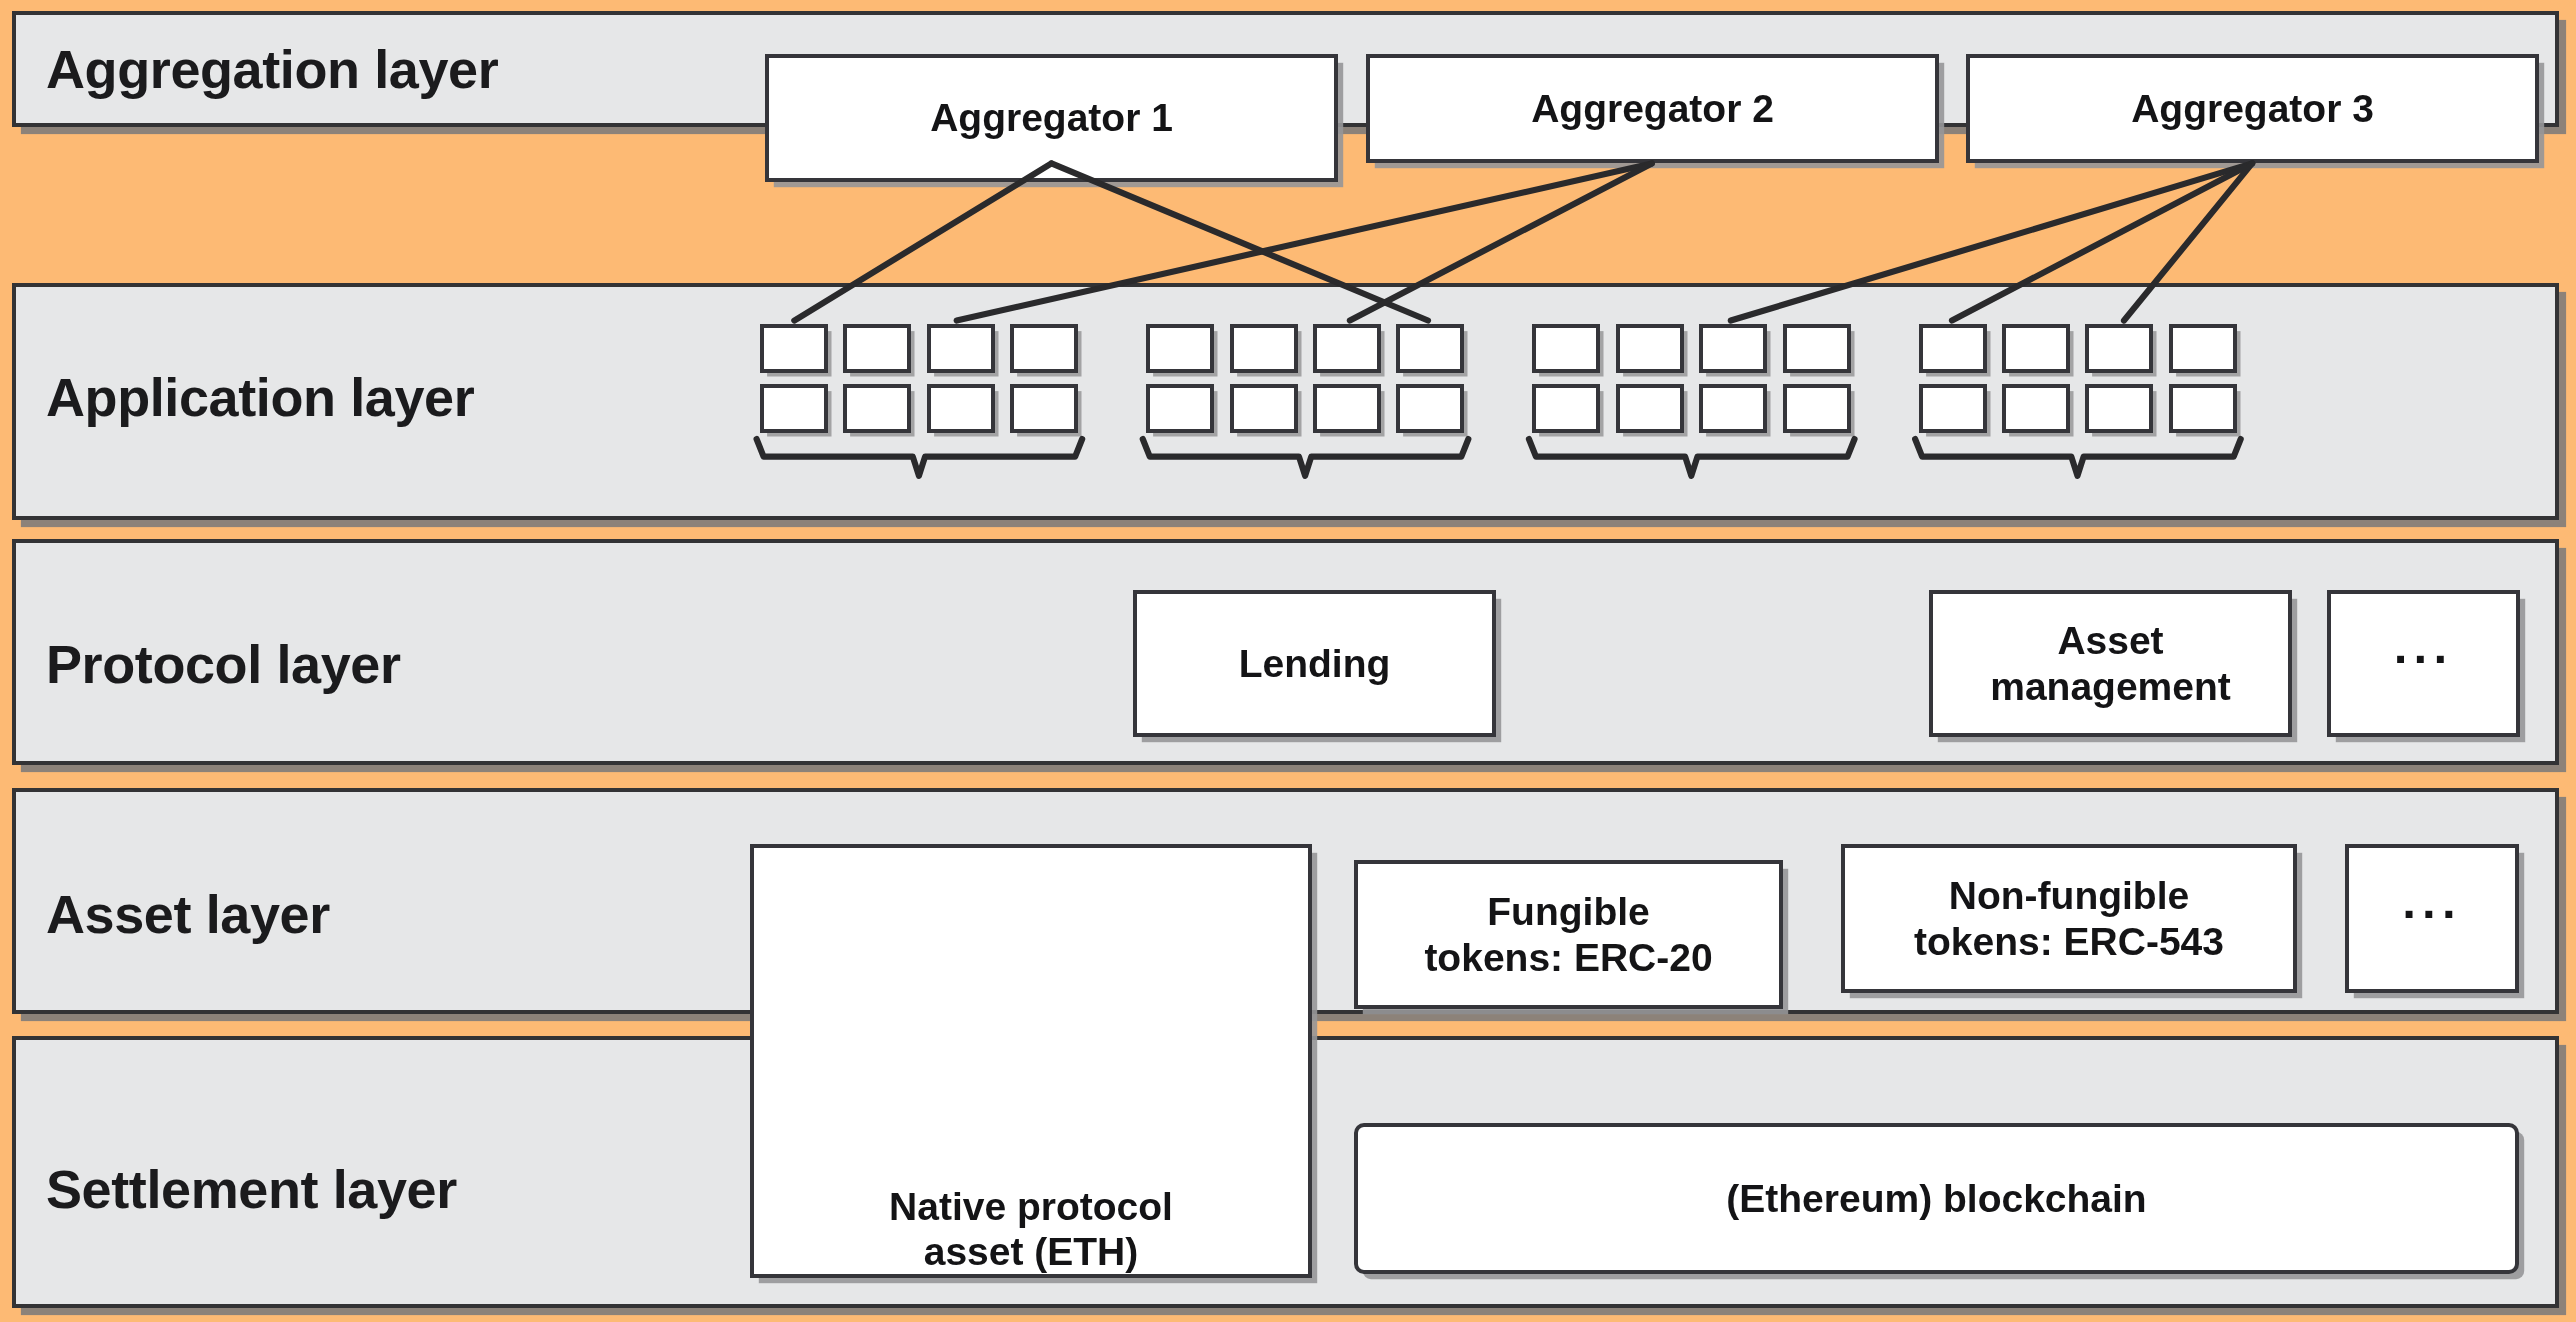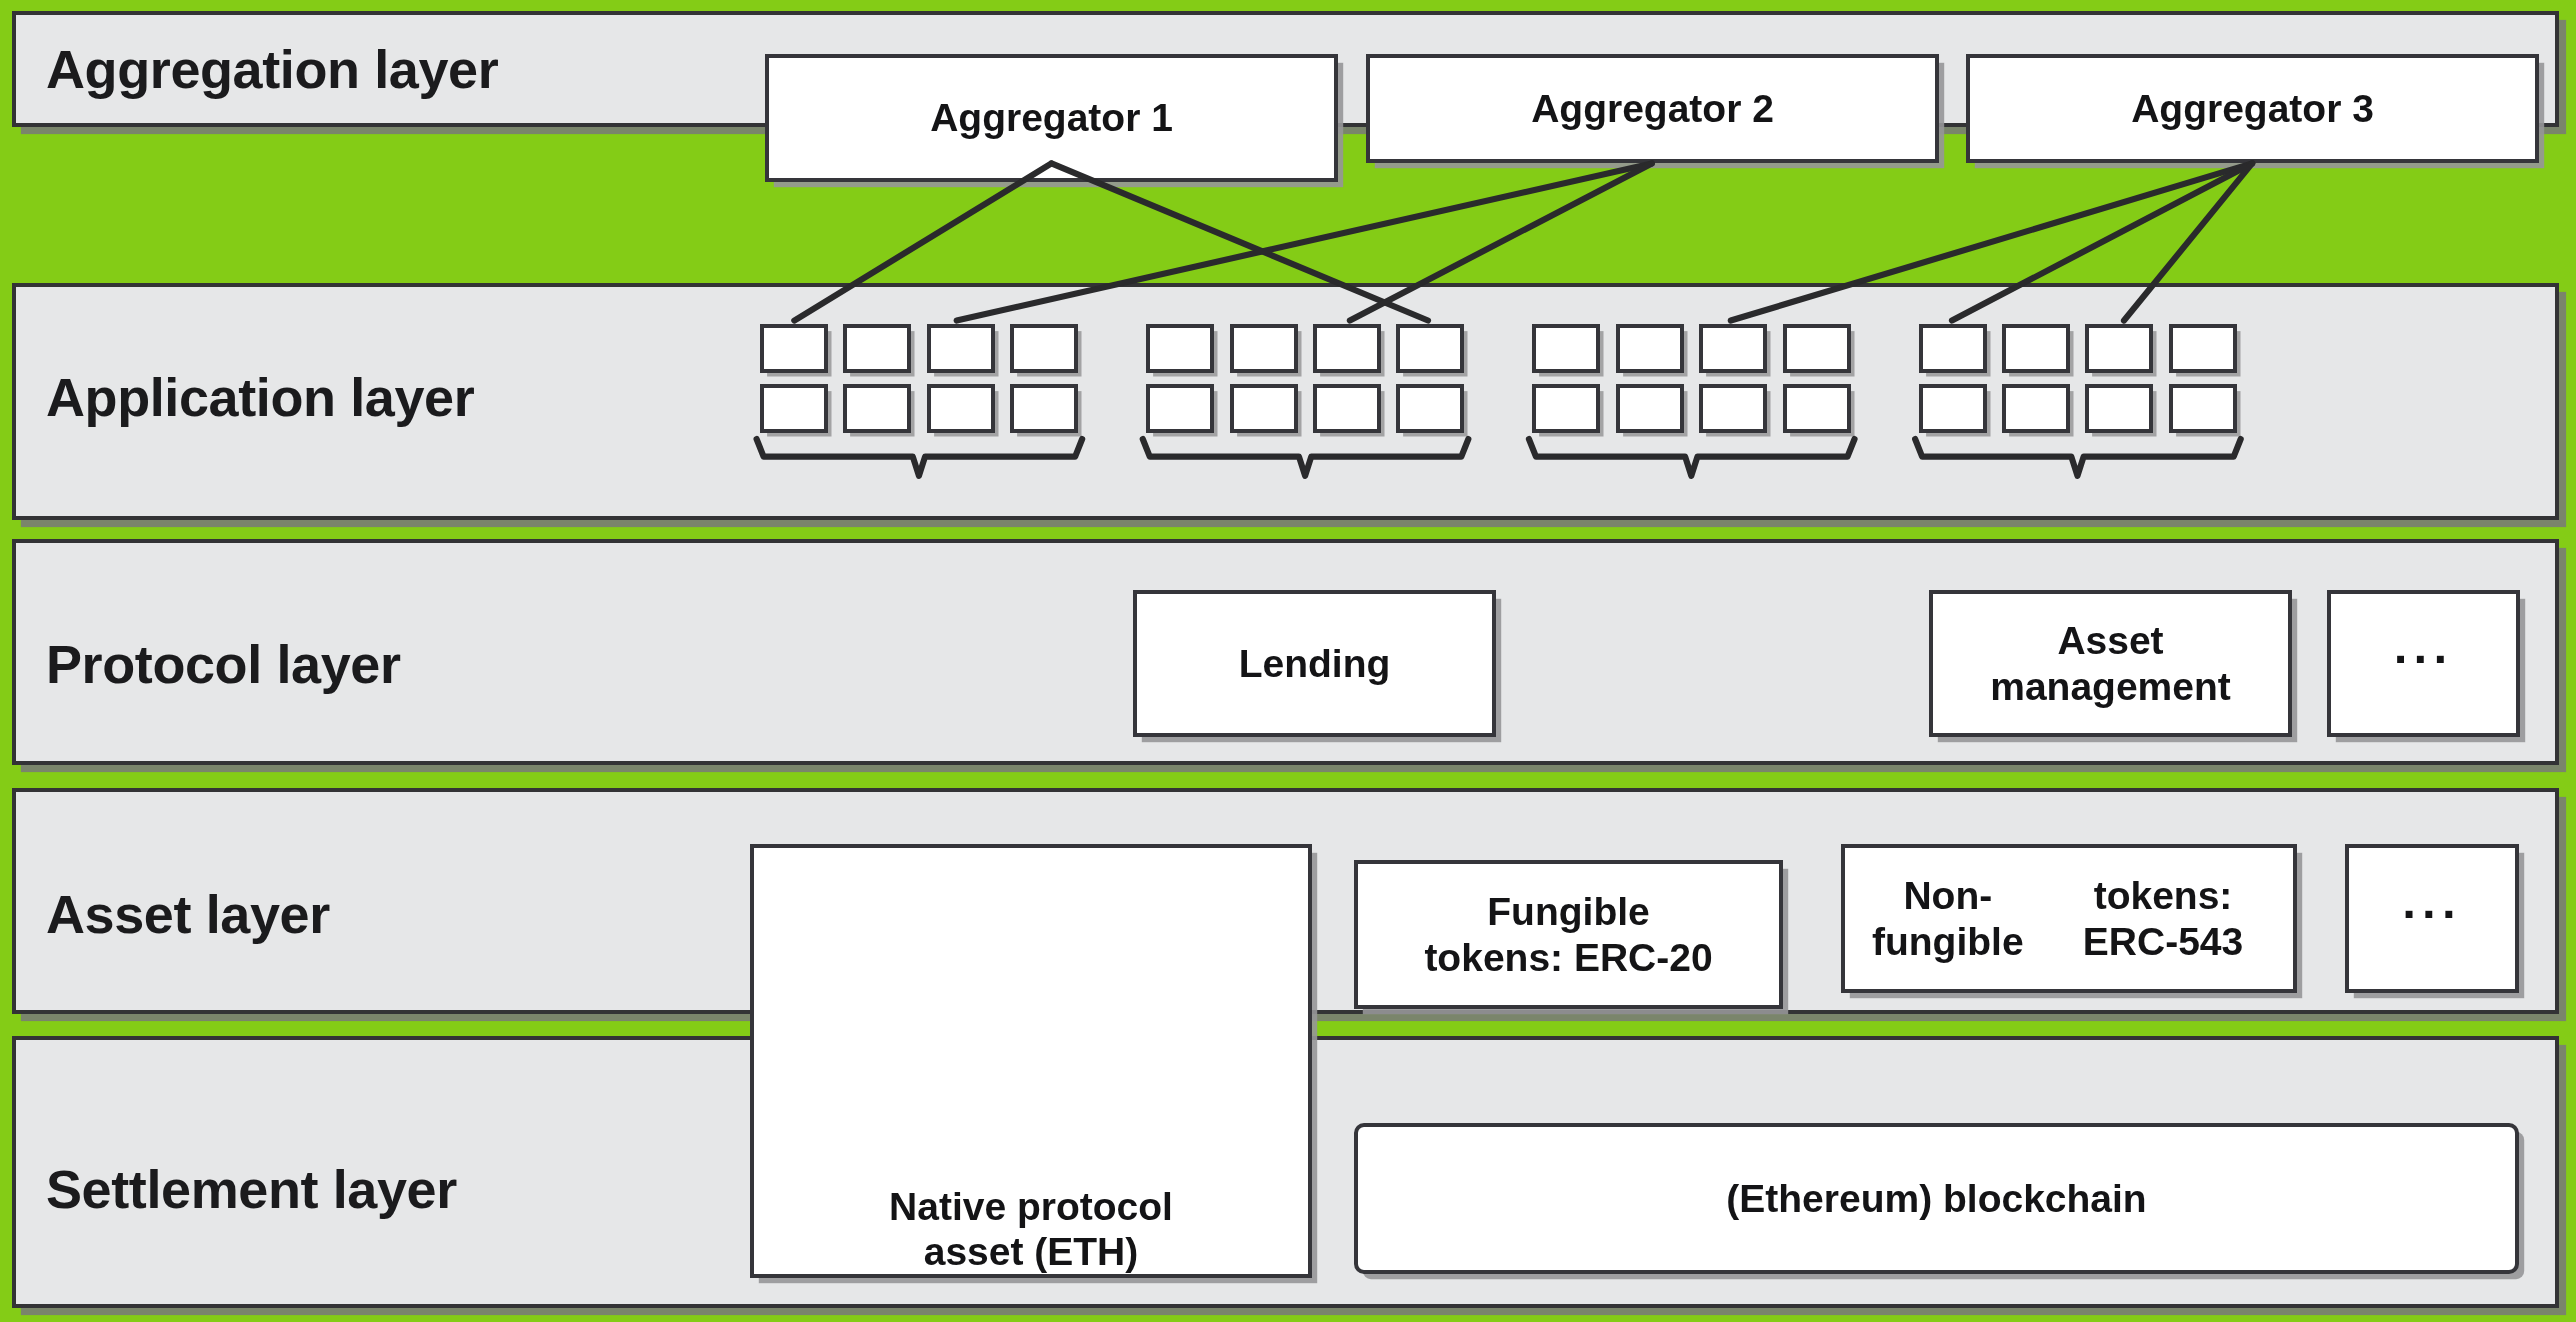--- a/index.html
+++ b/index.html
@@ -8,21 +8,21 @@
     background: #ffffff;
   }
   body {
     font-family: "Liberation Sans", sans-serif;
     -webkit-font-smoothing: antialiased;
   }
   #stage {
     position: relative;
     width: 2576px;
     height: 1323px;
-    background: #84cc16;
+    background: #fdba74;
     overflow: hidden;
   }
 
   
   .layer-band {
     position: absolute;
     background: #e6e7e8;
     border: 4.4px solid #333335;
     box-sizing: border-box;
     box-shadow: 8px 8px 0 -0.9px rgba(120,120,122,0.85);
@@ -146,21 +146,21 @@
   </div>
   <div class="node dots" style="left:2327px; top:590px; width:193px; height:147px;">···</div>
 
   <div class="layer-band" style="left:12.3px; top:788px; width:2547px; height:226px;"></div>
   <div class="layer-label" style="top:914px;">Asset layer</div>
 
   <div class="node" style="left:1354px; top:844px; width:429px; height:149px; flex-direction:column;margin-top:16px;">
     <span>Fungible</span>
     <span>tokens: ERC-20</span>
   </div>
-  <div class="node" style="left:1841px; top:844px; width:456px; height:149px; flex-direction:row;">
+  <div class="node" style="left:1841px; top:844px; width:456px; height:149px; flex-direction:column;">
     <span>Non-fungible</span>
     <span>tokens: ERC-543</span>
   </div>
   <div class="node dots" style="left:2345px; top:844px; width:174px; height:149px;">···</div>
 
   <div class="layer-band" style="left:12.3px; top:1036px; width:2547px; height:272px;"></div>
   <div class="layer-label" style="top:1189px;">Settlement layer</div>
 
   <div class="node" style="left:1354px; top:1123px; width:1165px; height:151px;border-radius:10px;">(Ethereum) blockchain</div>
 

